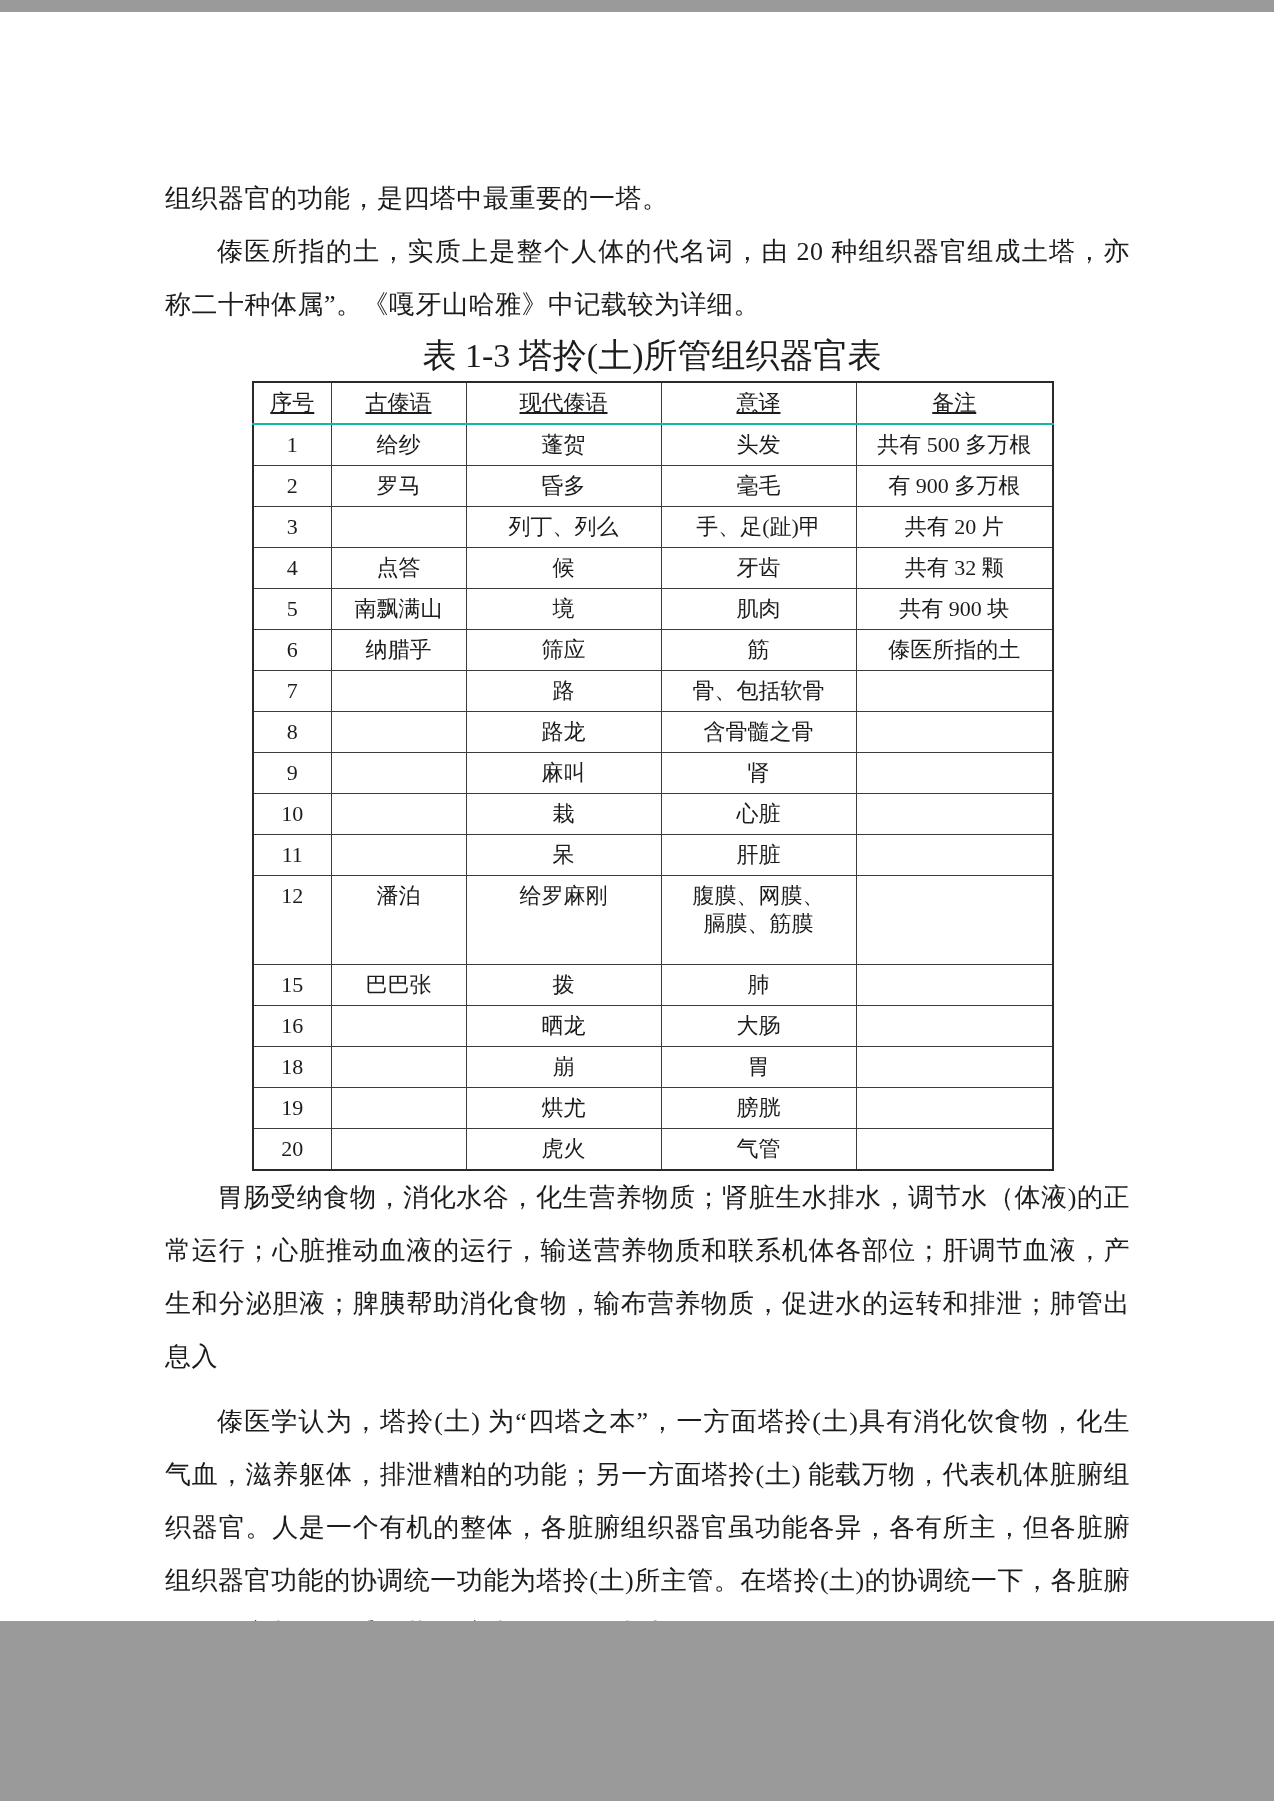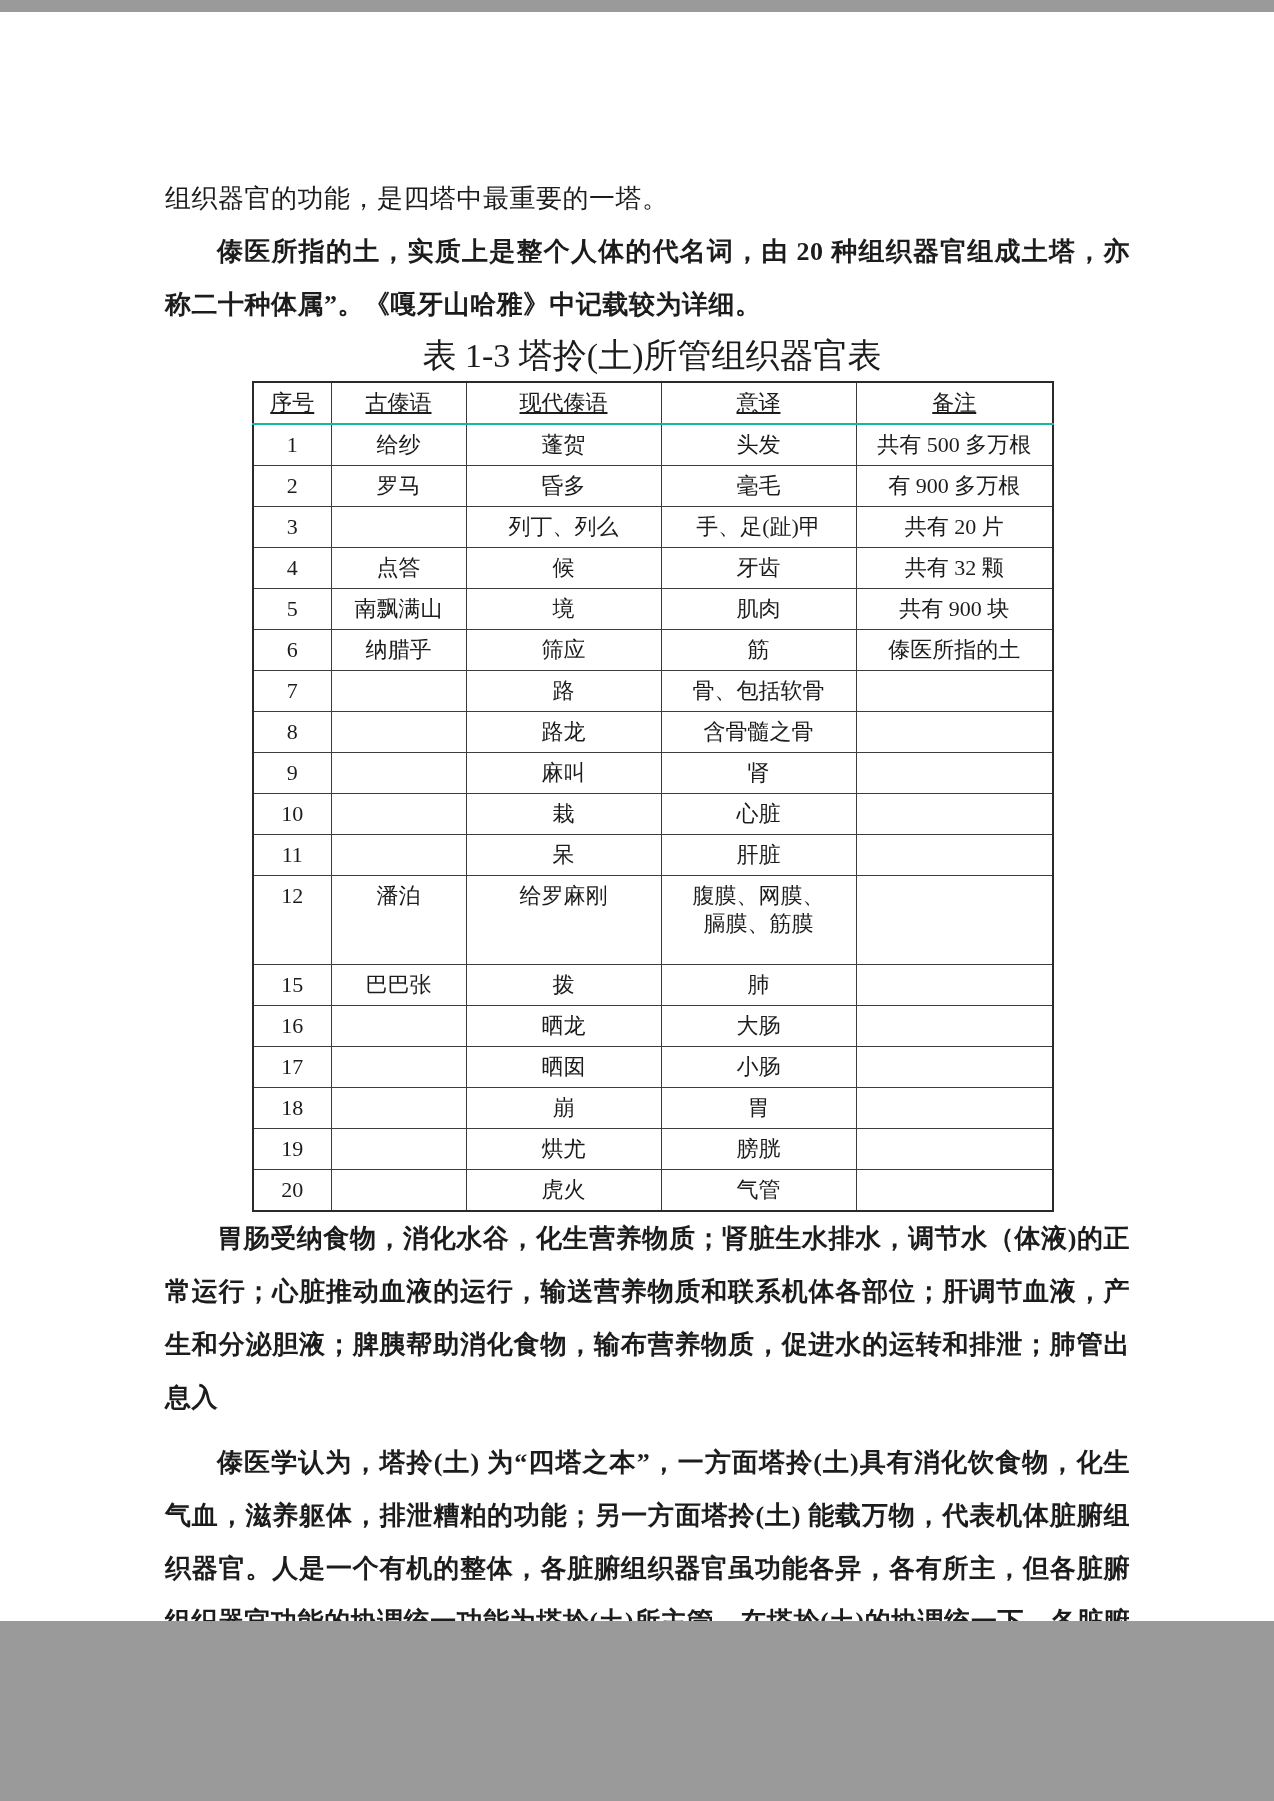--- a/index.html
+++ b/index.html
@@ -17,21 +17,21 @@
     left:165px; top:160px;
     width:965px;
   }
   .para {
     margin:0;
     font-size:26px;
     line-height:53px;
     text-align:justify;
     letter-spacing:0.5px;
   }
-  .para.indent { text-indent:52px;font-weight:bold; }
+  .para.indent { text-indent:52px; }
   .caption {
     width:800px;
     margin:6px 0 6px 87px;
     text-align:center;
     font-size:34px;
     line-height:38px;
   }
   table.organs {
     margin-left:87px;
     width:800px;
@@ -190,27 +190,20 @@
             <td></td>
           </tr>
           <tr>
             <td>16</td>
             <td></td>
             <td>晒龙</td>
             <td>大肠</td>
             <td></td>
           </tr>
           <tr>
-            <td>17</td>
-            <td></td>
-            <td>晒囡</td>
-            <td>小肠</td>
-            <td></td>
-          </tr>
-          <tr>
             <td>18</td>
             <td></td>
             <td>崩</td>
             <td>胃</td>
             <td></td>
           </tr>
           <tr>
             <td>19</td>
             <td></td>
             <td>烘尤</td>

